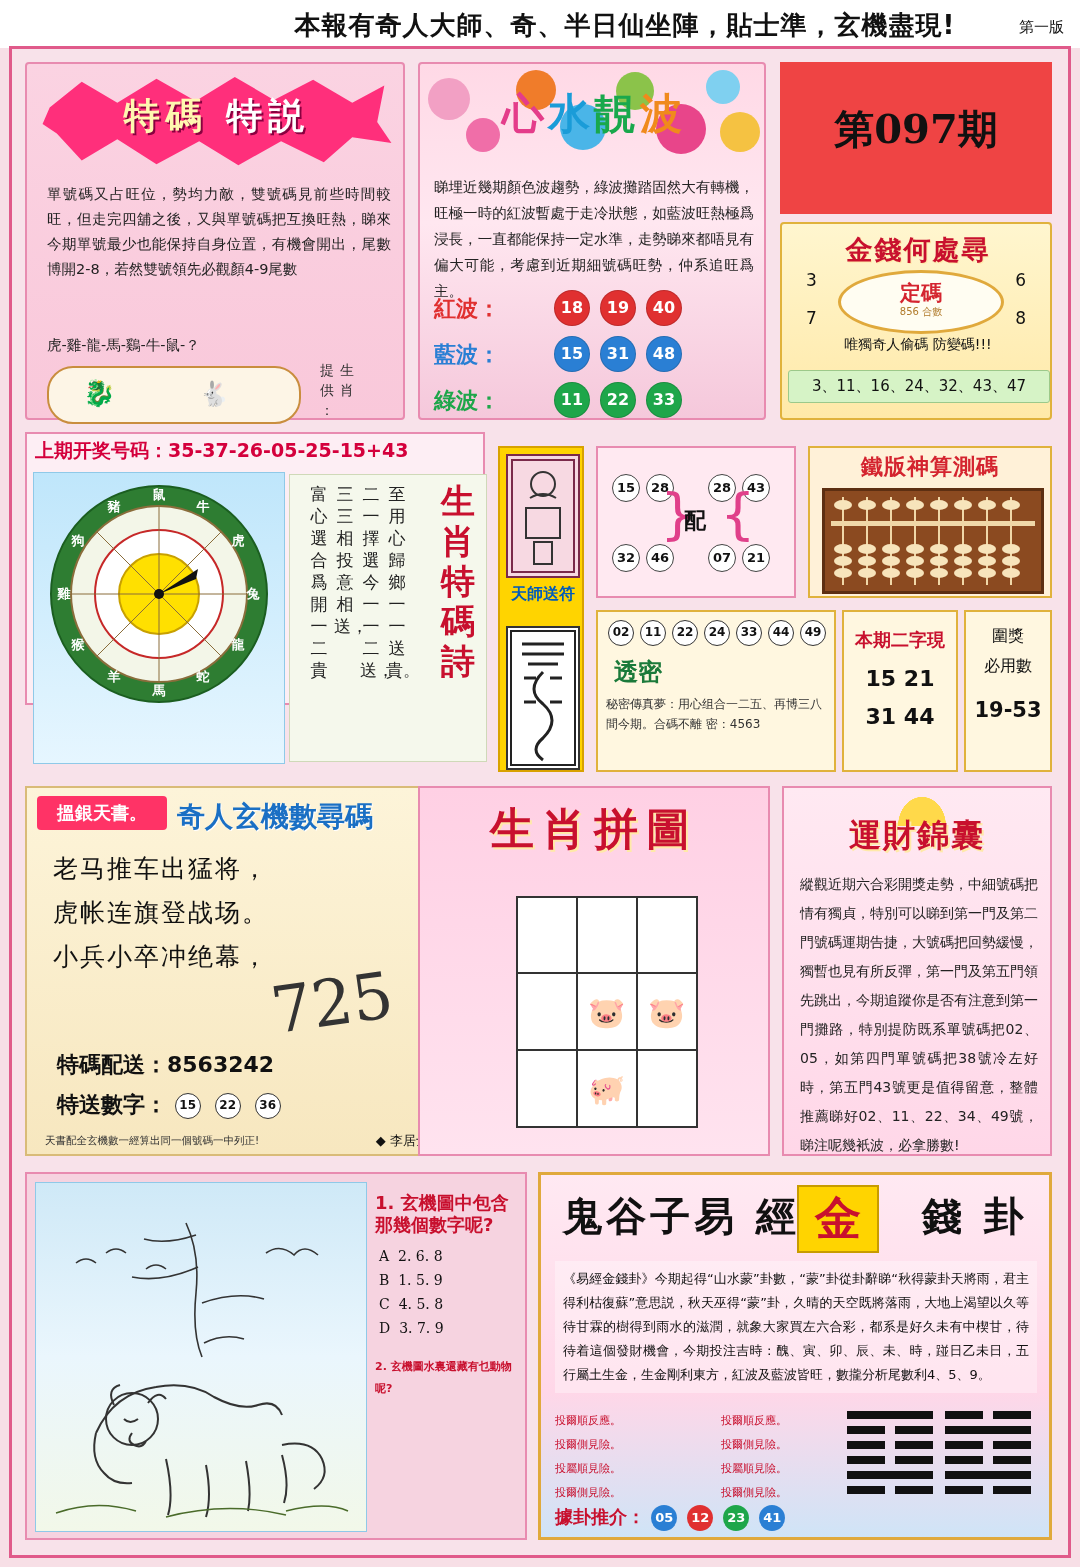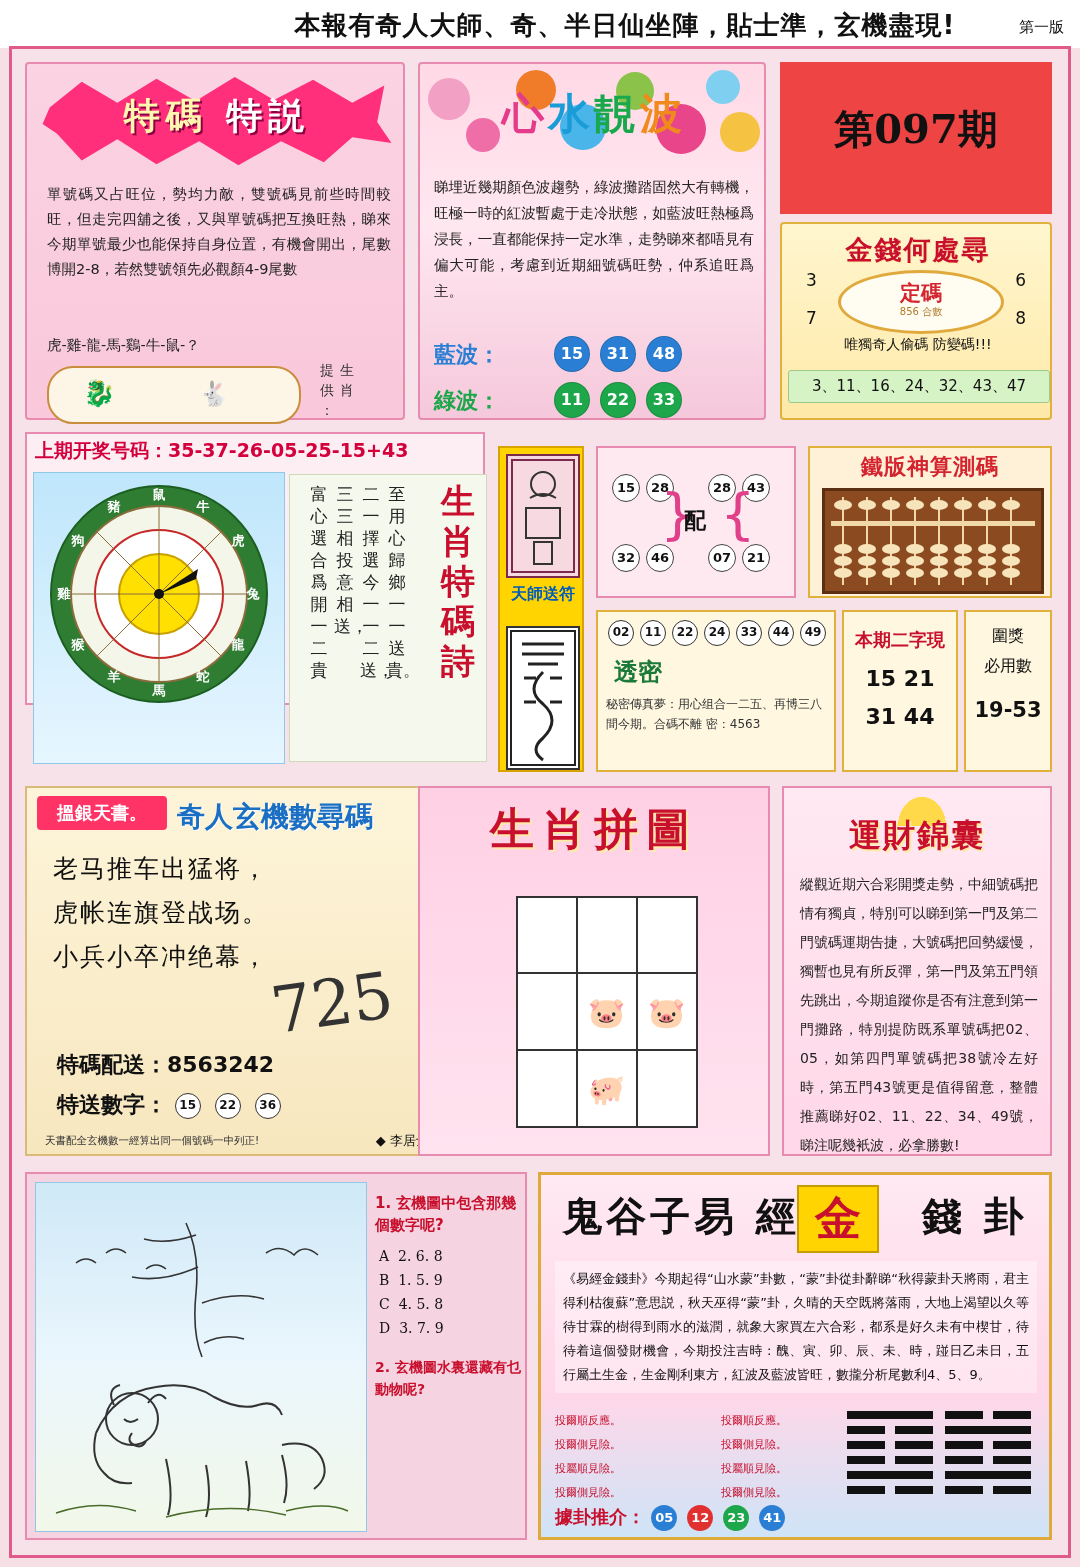--- a/index.html
+++ b/index.html
@@ -209,25 +209,25 @@
   .moon{position:absolute;left:110px;top:4px;width:56px;height:34px;
     background:radial-gradient(ellipse at 50% 100%,#ffd94a 0%,#ffd94a 60%,transparent 61%);}
   #p14 .body{position:absolute;left:16px;top:82px;width:238px;font-size:14px;
     line-height:29px;color:#222;text-align:justify;}
   
   #p15{left:25px;top:1172px;width:502px;height:368px;
       background:#f6d3e0;border:2px solid #e88bb0;}
   .pic{position:absolute;left:8px;top:8px;width:330px;height:348px;
     background:linear-gradient(180deg,#cfe9f7 0%,#eaf6fd 50%,#f2f8e9 100%);
     border:1px solid #8fc9e8;}
-  #p15 .q1{position:absolute;left:348px;top:18px;width:146px;font-size:15px;
+  #p15 .q1{position:absolute;left:348px;top:18px;width:146px;font-size:18px;
     line-height:22px;color:#c8102e;font-weight:bold;}
   #p15 .opts{position:absolute;left:352px;top:70px;font-size:14px;line-height:24px;color:#111;
     font-family:"DejaVu Serif","Liberation Serif",serif;}
-  #p15 .q2{position:absolute;left:348px;top:182px;width:146px;font-size:14px;
+  #p15 .q2{position:absolute;left:348px;top:182px;width:146px;font-size:11px;
     line-height:22px;color:#c8102e;font-weight:bold;}
   
   #p16{left:538px;top:1172px;width:514px;height:368px;
       background:linear-gradient(180deg,#ffe9f2 0%,#ffd7e8 60%,#cfe4f7 100%);
       border:3px solid #e0a93c;}
   #p16 .ttl{position:absolute;left:0;top:14px;width:508px;text-align:center;
     font-size:40px;font-weight:bold;color:#111;letter-spacing:4px;
     font-family:"DejaVu Serif","Liberation Serif",serif;}
   .goldbox{position:absolute;left:256px;top:10px;width:78px;height:64px;
     background:#ffd400;border:2px solid #c89b00;}
@@ -287,20 +287,26 @@
       <div class="dot" style="left:196px;top:8px;width:38px;height:38px;background:#8bc34a;"></div>
       <div class="dot" style="left:236px;top:40px;width:50px;height:50px;background:#e8458a;"></div>
       <div class="dot" style="left:286px;top:6px;width:34px;height:34px;background:#7fd0f0;"></div>
       <div class="dot" style="left:300px;top:48px;width:40px;height:40px;background:#f5c242;"></div>
     </div>
     <div class="t2-title">
       <span class="c1">心</span><span class="c2">水</span><span class="c3">靚</span><span class="c4">波</span>
     </div>
     <div class="body">睇埋近幾期顏色波趨勢，綠波攤踏固然大有轉機，旺極一時的紅波暫處于走冷狀態，如藍波旺熱極爲浸長，一直都能保持一定水準，走勢睇來都唔見有偏大可能，考慮到近期細號碼旺勢，仲系追旺爲主。</div>
 
+    <div class="waverow" style="top:226px;">
+      <div class="lbl" style="color:#e03030;">紅波：</div>
+      <div class="ball" style="left:120px;background:#e03030;">18</div>
+      <div class="ball" style="left:166px;background:#e03030;">19</div>
+      <div class="ball" style="left:212px;background:#e03030;">40</div>
+    </div>
     <div class="waverow" style="top:272px;">
       <div class="lbl" style="color:#2a7fd4;">藍波：</div>
       <div class="ball" style="left:120px;background:#2a7fd4;">15</div>
       <div class="ball" style="left:166px;background:#2a7fd4;">31</div>
       <div class="ball" style="left:212px;background:#2a7fd4;">48</div>
     </div>
     <div class="waverow" style="top:318px;">
       <div class="lbl" style="color:#1ea64a;">綠波：</div>
       <div class="ball" style="left:120px;background:#1ea64a;">11</div>
       <div class="ball" style="left:166px;background:#1ea64a;">22</div>

